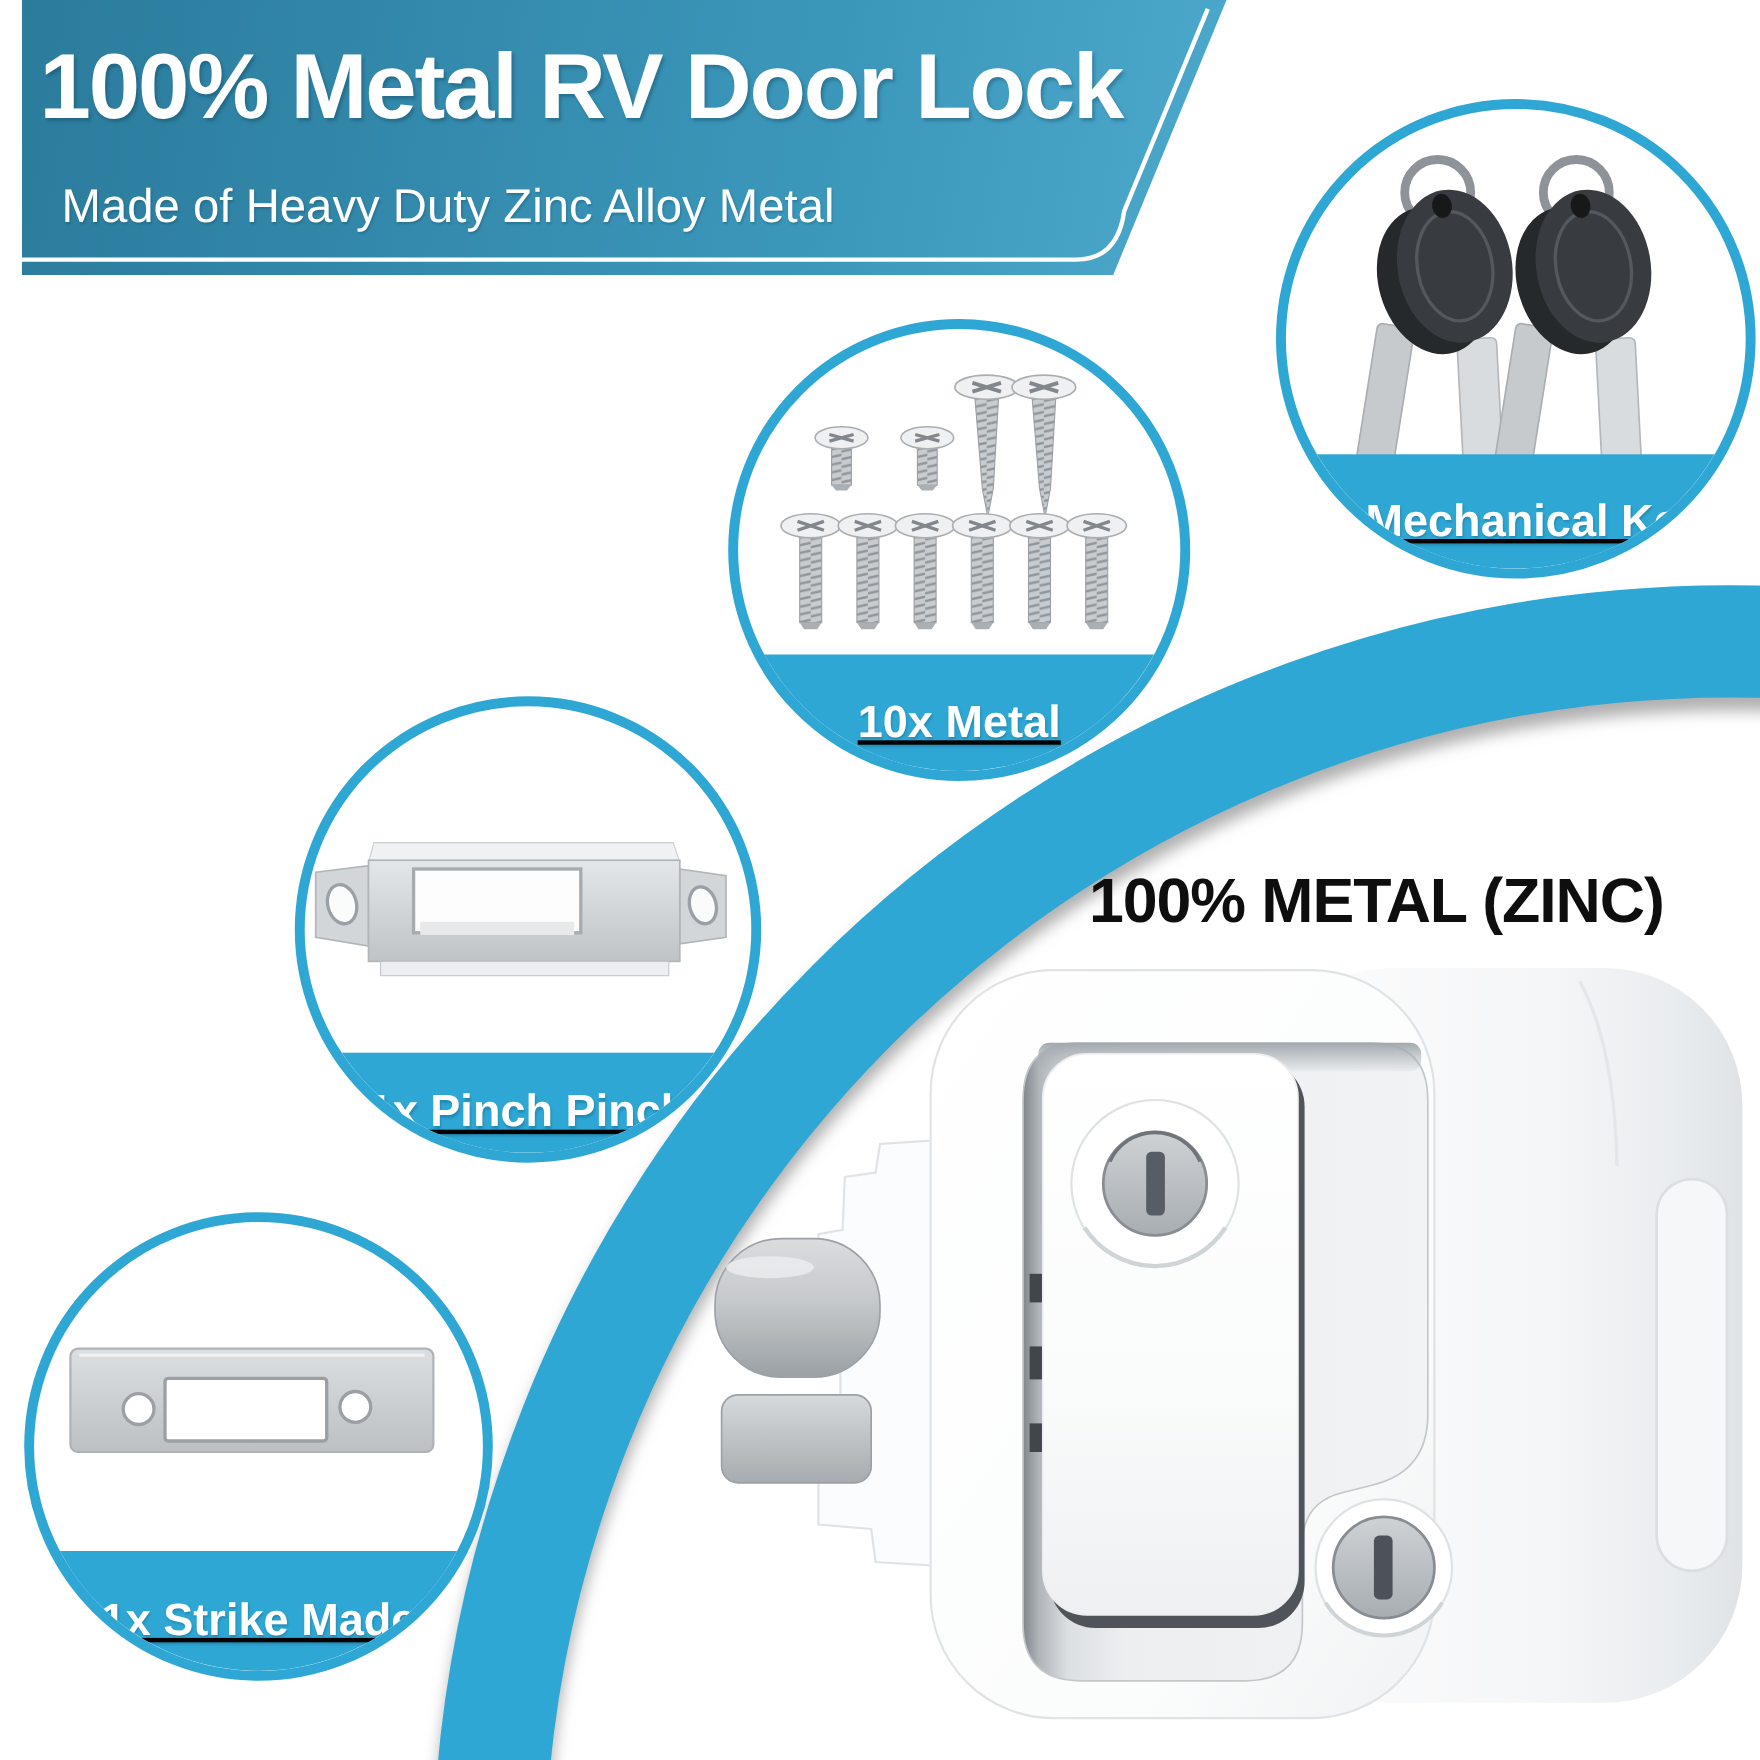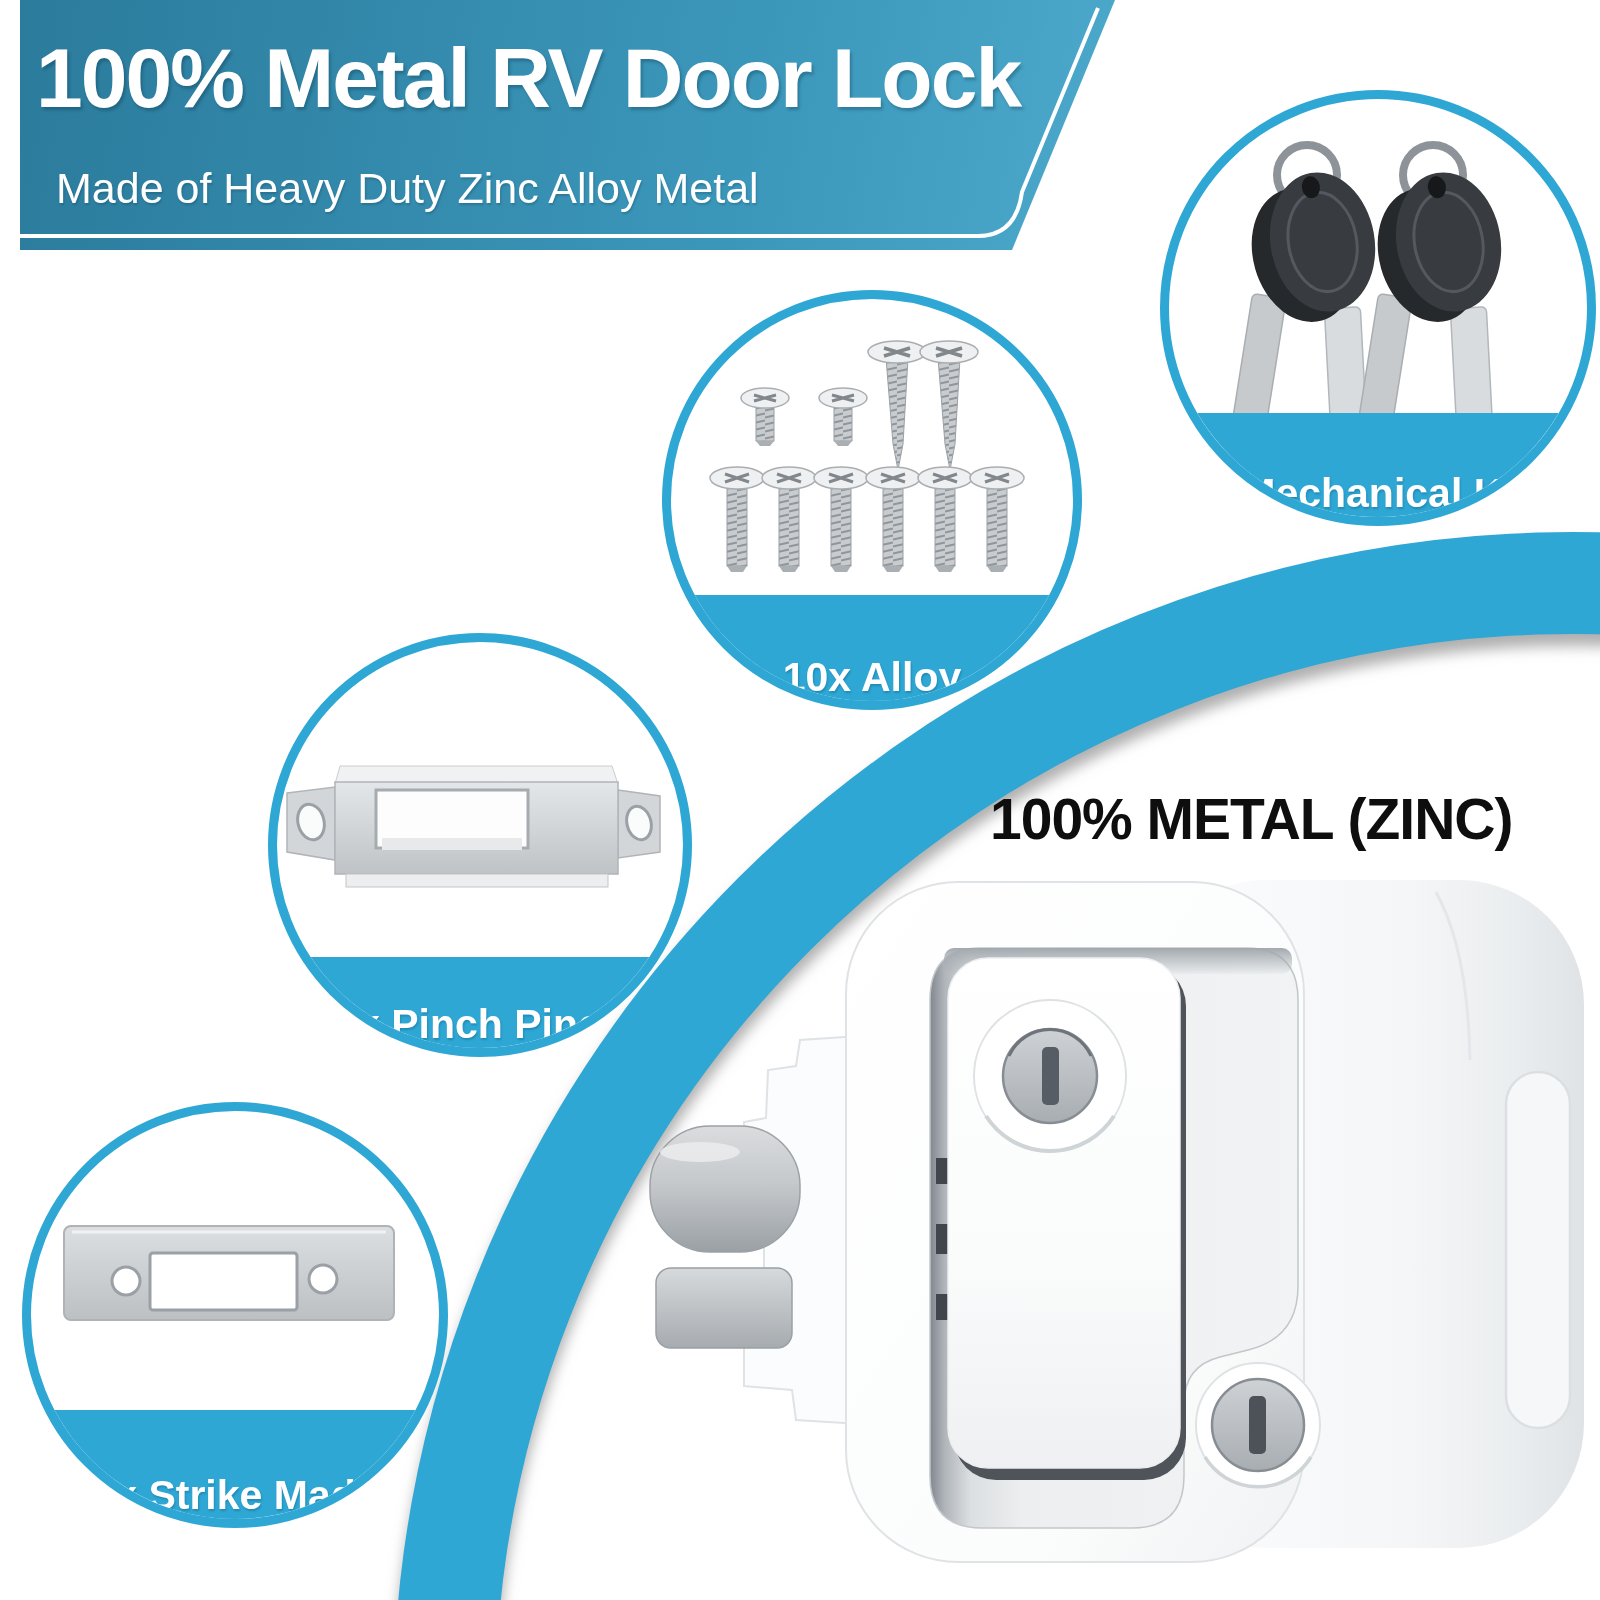--- a/index.html
+++ b/index.html
@@ -11,21 +11,21 @@
   .banner{position:absolute;left:0;top:0;width:1600px;height:300px;padding-left:20px;}
   .banner-title{position:absolute;left:36px;top:30px;font-size:84px;font-weight:800;
     color:#fff;letter-spacing:-2px;white-space:nowrap;text-shadow:2px 3px 3px rgba(0,40,60,.28);}
   .banner-sub{position:absolute;left:56px;top:148px;font-size:43px;font-weight:400;
     color:#fff;white-space:nowrap;text-shadow:1px 2px 2px rgba(0,40,60,.22);margin-top:16px;}
   
   .circle{position:absolute;box-sizing:border-box;border:9px solid var(--accent);
     border-radius:50%;background:#fff;overflow:hidden;}
   .circle svg{position:absolute;left:0;top:0;width:100%;height:100%;}
   .band{position:absolute;left:0;right:0;bottom:0;background:var(--accent);
-    display:flex;justify-content:center;align-items:flex-end;}
+    display:flex;justify-content:center;align-items:center;text-decoration:underline;}
   .band-label{margin-top:16px;font-size:41px;font-weight:700;color:#fff;white-space:nowrap;
     text-shadow:1px 2px 2px rgba(0,60,90,.25);}
   .c-keys{left:1160px;top:90px;width:436px;height:436px;}
   .c-keys .band{top:314px;}
   .c-screws{left:662px;top:290px;width:420px;height:420px;}
   .c-screws .band{top:296px;}
   .c-pinch{left:268px;top:633px;width:424px;height:424px;}
   .c-pinch .band{top:315px;}
   .c-strike{left:22px;top:1102px;width:426px;height:426px;}
   .c-strike .band{top:299px;}
@@ -115,21 +115,21 @@
       <use href="#tscrew" transform="translate(897,352)"></use>
       <use href="#tscrew" transform="translate(949,352)"></use>
       <use href="#mscrew" transform="translate(737,478)"></use>
       <use href="#mscrew" transform="translate(789,478)"></use>
       <use href="#mscrew" transform="translate(841,478)"></use>
       <use href="#mscrew" transform="translate(893,478)"></use>
       <use href="#mscrew" transform="translate(945,478)"></use>
       <use href="#mscrew" transform="translate(997,478)"></use>
     </svg>
     <div class="band">
-      <span class="band-label">10x Alloy</span>
+      <span class="band-label">10x Metal</span>
     </div>
   </div>
 
   <div class="circle c-pinch">
     <svg viewBox="277 642 406 406">
       <defs>
         <linearGradient id="pp" x1="0" y1="0" x2="0" y2="1">
           <stop offset="0" stop-color="#e4e7e9"></stop>
           <stop offset="1" stop-color="#bfc3c6"></stop>
         </linearGradient>

